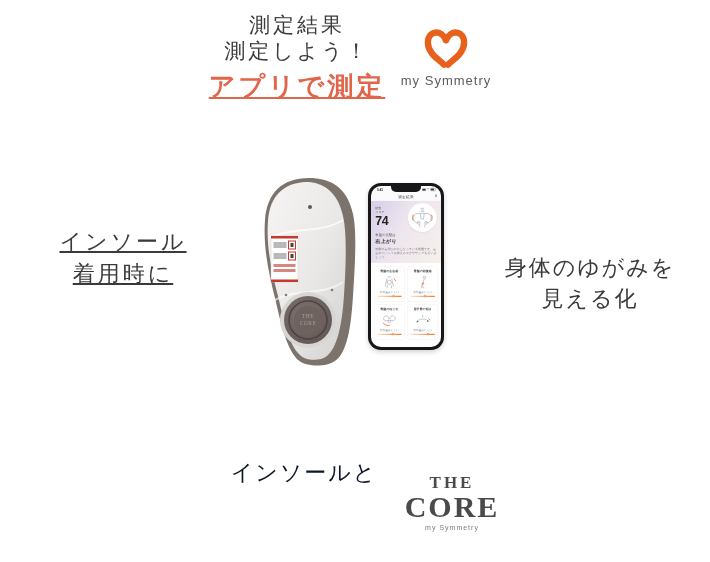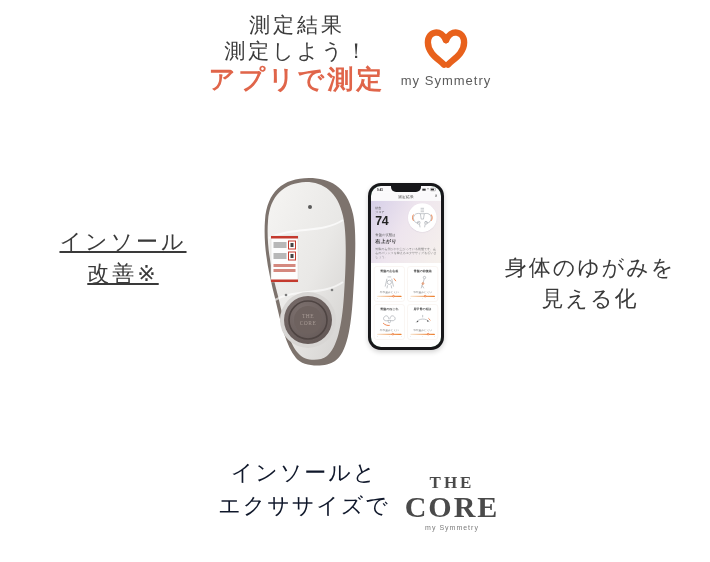--- a/index.html
+++ b/index.html
@@ -7,21 +7,21 @@
     width:710px;height:562px;position:relative;overflow:hidden;
     background:#ffffff;
     font-family:"Liberation Sans","DejaVu Sans",sans-serif;
     color:#3e3e3e;
   }
   .abs{position:absolute;}
 
   
   .top-block{left:178px;top:12px;width:238px;text-align:center;}
   .top-line{font-size:21px;line-height:26px;letter-spacing:3px;color:#3d3d3d;}
-  .top-cta{font-size:26px;line-height:30px;letter-spacing:3px;font-weight:bold;color:#e0654a;}
+  .top-cta{font-size:26px;line-height:30px;letter-spacing:3px;font-weight:bold;color:#e0654a;margin-top:7px;text-decoration:underline;}
 
   
   .brand-block{left:396px;top:24px;width:100px;text-align:center;}
   .brand-heart{width:56px;height:47px;display:block;margin:0 auto;}
   .brand-name{font-size:13px;color:#5c5c5c;letter-spacing:1px;margin-top:2px;}
 
   
   .left-block{left:18px;top:226px;width:210px;text-align:center;}
   .left-block .l{font-size:22px;line-height:32px;letter-spacing:3px;color:#3a3a3a;text-decoration:underline;}
   .right-block{left:478px;top:252px;width:224px;text-align:center;}
@@ -100,31 +100,30 @@
     <g fill="none" stroke="#e8611c" stroke-width="13" stroke-linecap="round">
       <path d="M50 33 C41 10 13 13 13 38 C13 60 35 72 46 83"></path>
       <path d="M50 33 C59 10 87 13 87 38 C87 60 65 72 54 83"></path>
     </g>
   </svg>
   <div class="brand-name">my Symmetry</div>
 </div>
 
 <div class="abs left-block">
   <div class="l">インソール</div>
-  <div class="l">改善※</div>
+  <div class="l">着用時に</div>
 </div>
 
 <div class="abs right-block">
   <div class="l">身体のゆがみを</div>
   <div class="l">見える化</div>
 </div>
 
 <div class="abs bottom-block">
   <div class="l">インソールと</div>
-  <div class="l">エクササイズで</div>
 </div>
 
 <div class="abs core-logo">
   <div class="core-the">THE</div>
   <div class="core-main">CORE</div>
   <div class="core-sub">my Symmetry</div>
 </div>
 
 <div class="abs device">
   <svg viewBox="0 0 106 192" width="106" height="192">

